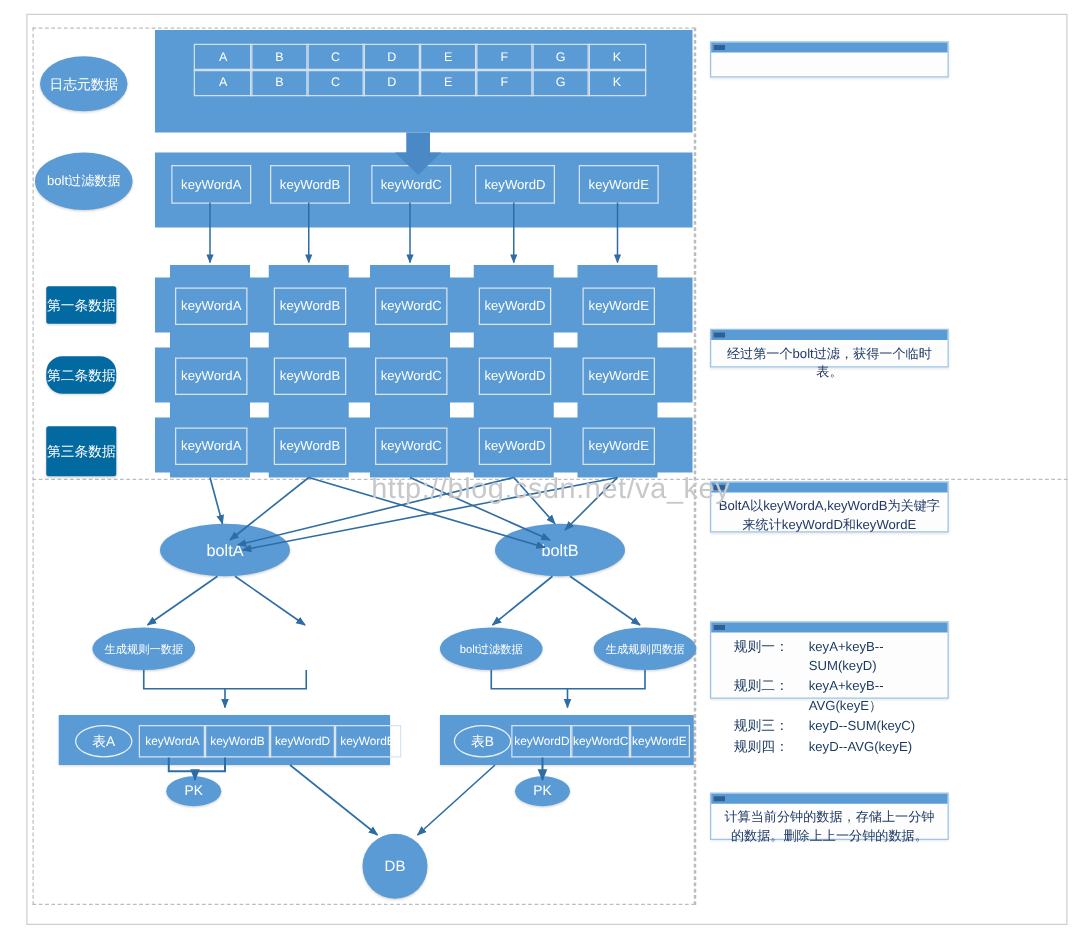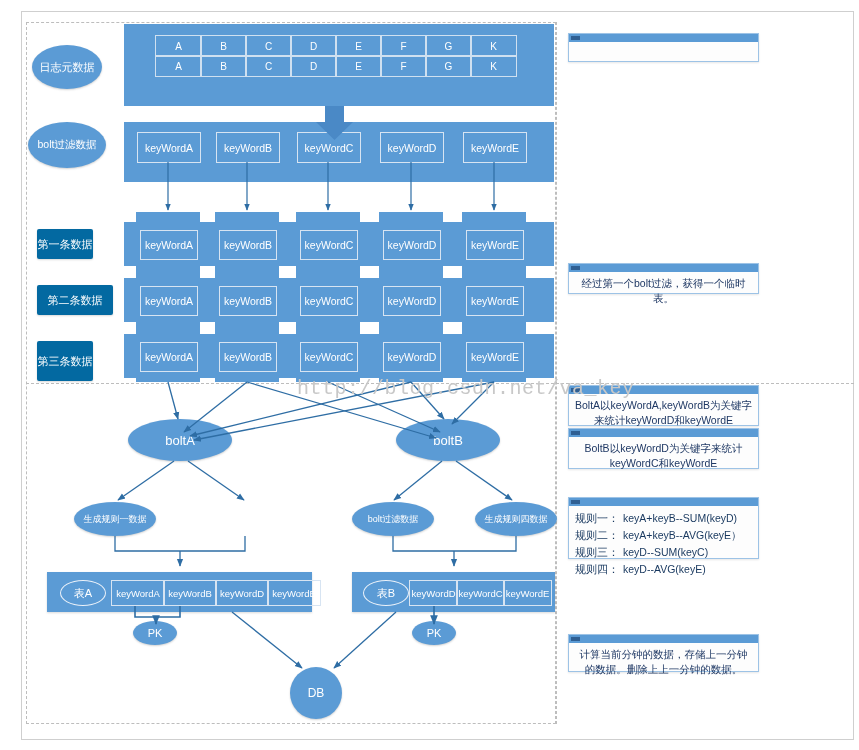--- a/index.html
+++ b/index.html
@@ -19,26 +19,26 @@
   .cell{position:absolute;border:1px solid #cfe0f0;background:transparent;display:flex;align-items:center;justify-content:center;color:#fff;}
   .chip{position:absolute;border:1px solid #d7e4f2;display:flex;align-items:center;justify-content:center;color:#fff;font-size:10.5px;background:transparent;}
   .rowlabel{position:absolute;background:#0369a1;color:#fff;display:flex;align-items:center;justify-content:center;font-size:11px;border-radius:2px;box-shadow:0 1px 2px rgba(0,0,0,.15);}
 
   
   .callout{position:absolute;border:1px solid #9dc3e6;background:#fdfdfd;box-sizing:border-box;box-shadow:0 1px 2px rgba(0,0,0,.10);}
   .callout .bar{height:8px;background:#5B9BD5;position:relative;}
   .callout .bar::before{content:"";position:absolute;left:2px;top:2px;width:9px;height:4px;background:#2f5f93;}
   .callout .body{padding:4px 6px 6px 6px;font-size:10.5px;color:#1f3864;line-height:1.45;text-align:center;}
   .callout .body.left{text-align:left;}
-  .rule-line{display:flex;gap:4px;align-items:center;margin:1px 0;}
+  .rule-line{display:flex;gap:16px;align-items:flex-start;margin:1px 12px;}
   .rule-k{font-size:11px;color:#17375e;white-space:nowrap;}
   .rule-v{font-size:10.5px;color:#17375e;}
 
   svg.edges{position:absolute;left:0;top:0;width:859px;height:750px;pointer-events:none;}
-  .wm{position:absolute;left:297px;top:377px;font-family:Liberation Mono, monospace;font-size:20px;color:#c8c8c8;letter-spacing:.5px;white-space:nowrap;}
+  .wm{position:absolute;left:297px;top:377px;font-family:Liberation Sans, sans-serif;font-size:23px;color:#c8c8c8;letter-spacing:.5px;white-space:nowrap;}
 
   .tbl-band{position:absolute;background:#5B9BD5;box-shadow:0 1px 2px rgba(0,0,0,.15);}
   .tbl-name{position:absolute;border:1px solid #eaf1f9;border-radius:50%;display:flex;align-items:center;justify-content:center;color:#fff;font-size:11px;}
 </style>
 </head>
 <body>
 
 <div id="canvas">
 
   <div class="page-frame"></div>
@@ -106,21 +106,21 @@
       <div class="chip" style="left: 140px; top: 342px; width: 56px; height: 28px;">keyWordA</div>
       <div class="chip" style="left: 219px; top: 342px; width: 56px; height: 28px;">keyWordB</div>
       <div class="chip" style="left: 300px; top: 342px; width: 56px; height: 28px;">keyWordC</div>
       <div class="chip" style="left: 383px; top: 342px; width: 56px; height: 28px;">keyWordD</div>
       <div class="chip" style="left: 466px; top: 342px; width: 56px; height: 28px;">keyWordE</div>
     </div>
 
   <div class="rowlabel" style="left:37px;top:229px;width:56px;height:30px;">
     <span>第一条数据</span>
   </div>
-  <div class="rowlabel" style="left:37px;top:285px;width:76px;height:30px;">
+  <div class="rowlabel" style="left:37px;top:285px;width:56px;height:30px;border-radius:13px;">
     <span>第二条数据</span>
   </div>
   <div class="rowlabel" style="left:37px;top:341px;width:56px;height:40px;">
     <span>第三条数据</span>
   </div>
 
   <div class="ellipse" style="left:128px;top:419px;width:104px;height:42px;font-size:13px;">
     <span>boltA</span>
   </div>
   <div class="ellipse" style="left:396px;top:419px;width:104px;height:42px;font-size:13px;">
@@ -176,24 +176,20 @@
   <div class="callout" style="left:568px;top:263px;width:191px;height:31px;">
     <div class="bar"></div>
     <div class="body">经过第一个bolt过滤，获得一个临时表。</div>
   </div>
 
   <div class="callout" style="left:568px;top:385px;width:191px;height:41px;">
     <div class="bar"></div>
     <div class="body">BoltA以keyWordA,keyWordB为关键字来统计keyWordD和keyWordE</div>
   </div>
 
-  <div class="callout" style="left:568px;top:428px;width:191px;height:41px;">
-    <div class="bar"></div>
-    <div class="body">BoltB以keyWordD为关键字来统计keyWordC和keyWordE</div>
-  </div>
 
   <div class="callout" style="left:568px;top:497px;width:191px;height:62px;">
     <div class="bar"></div>
     <div class="body left" id="rules-body">
         <div class="rule-line">
           <span class="rule-k">规则一：</span>
           <span class="rule-v">keyA+keyB--SUM(keyD)</span>
         </div>
         <div class="rule-line">
           <span class="rule-k">规则二：</span>

